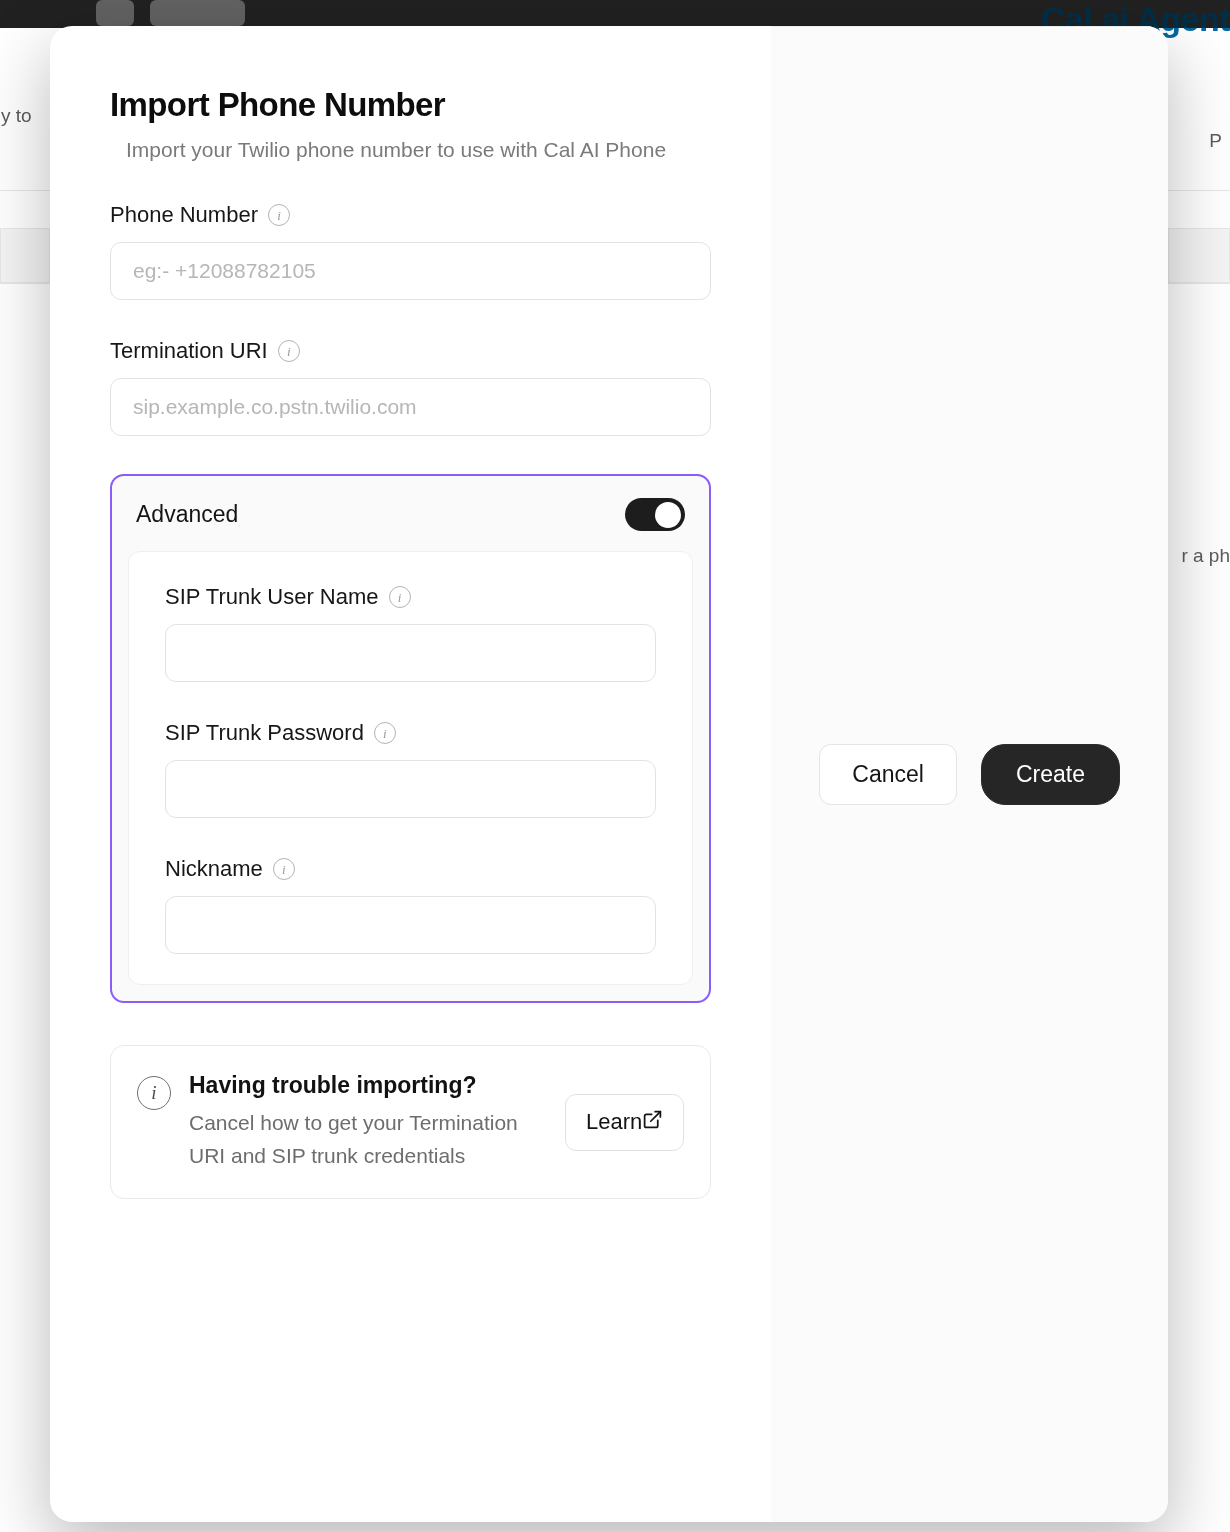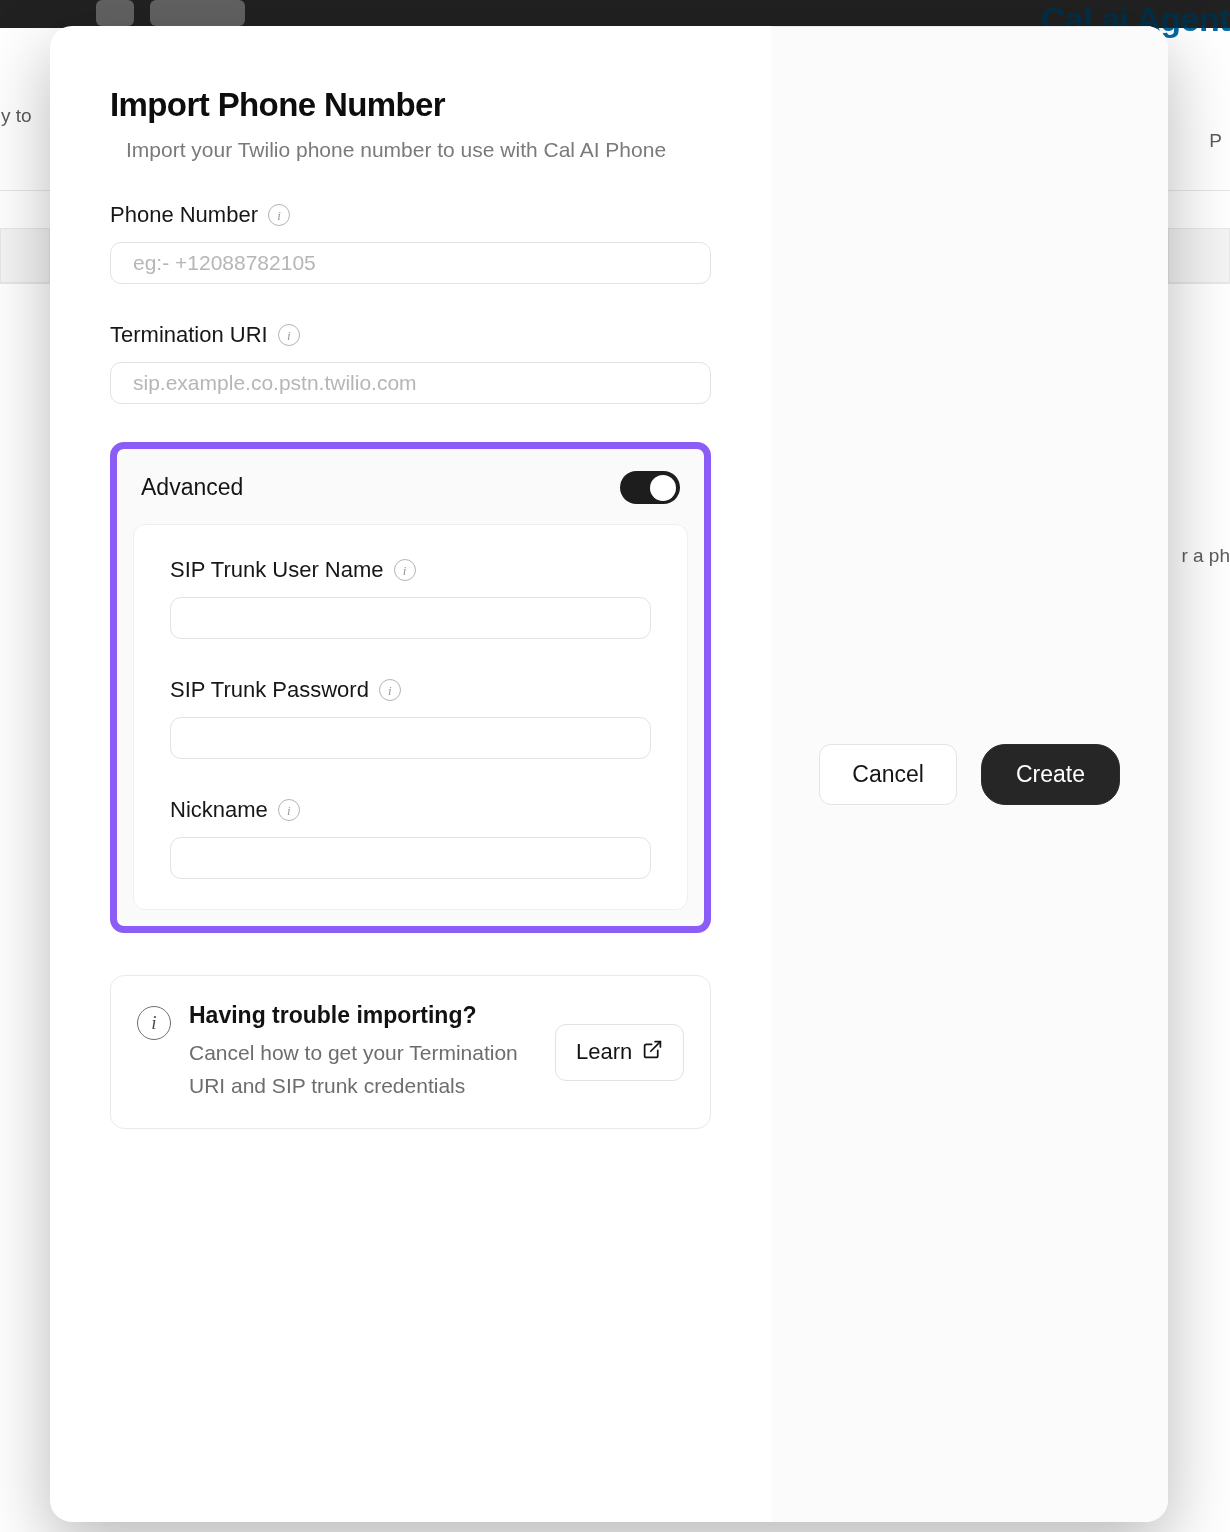--- a/index.html
+++ b/index.html
@@ -123,36 +123,36 @@
     border: 1.6px solid #b4b4b4;
     color: #9b9b9b;
     font-size: 13px;
     font-family: "Liberation Serif", serif;
     font-style: italic;
     line-height: 1;
     flex: 0 0 auto;
   }
   .text-input {
     width: 100%;
-    height: 42px;
+    height: 58px;
     border: 1px solid #e3e3e3;
     border-radius: 11px;
     padding: 0 22px;
     font-size: 21px;
     color: #1a1a1a;
     background: #ffffff;
     outline: none;
     font-family: "Liberation Sans", sans-serif;
   }
   .text-input::placeholder { color: #b6b6b6; }
   .field { margin-bottom: 38px; }
 
   
   .advanced {
-    border: 7px solid #8b5cf6;
+    border: 2px solid #8b5cf6;
     border-radius: 14px;
     background: #fafafa;
     padding: 0;
     margin-bottom: 42px;
   }
   .advanced-head {
     display: flex;
     align-items: center;
     justify-content: space-between;
     padding: 22px 24px 20px 24px;
@@ -224,21 +224,21 @@
     color: #6d6d6d;
     line-height: 1.55;
     margin: 0;
     max-width: 700px;
   }
   .learn-btn {
     flex: 0 0 auto;
     align-self: center;
     display: inline-flex;
     align-items: center;
-    gap: 10px;
+    gap: 0;
     border: 1px solid #e2e2e2;
     border-radius: 11px;
     background: #ffffff;
     padding: 14px 20px;
     font-size: 22px;
     color: #141414;
     cursor: pointer;
     font-family: "Liberation Sans", sans-serif;
   }
 

